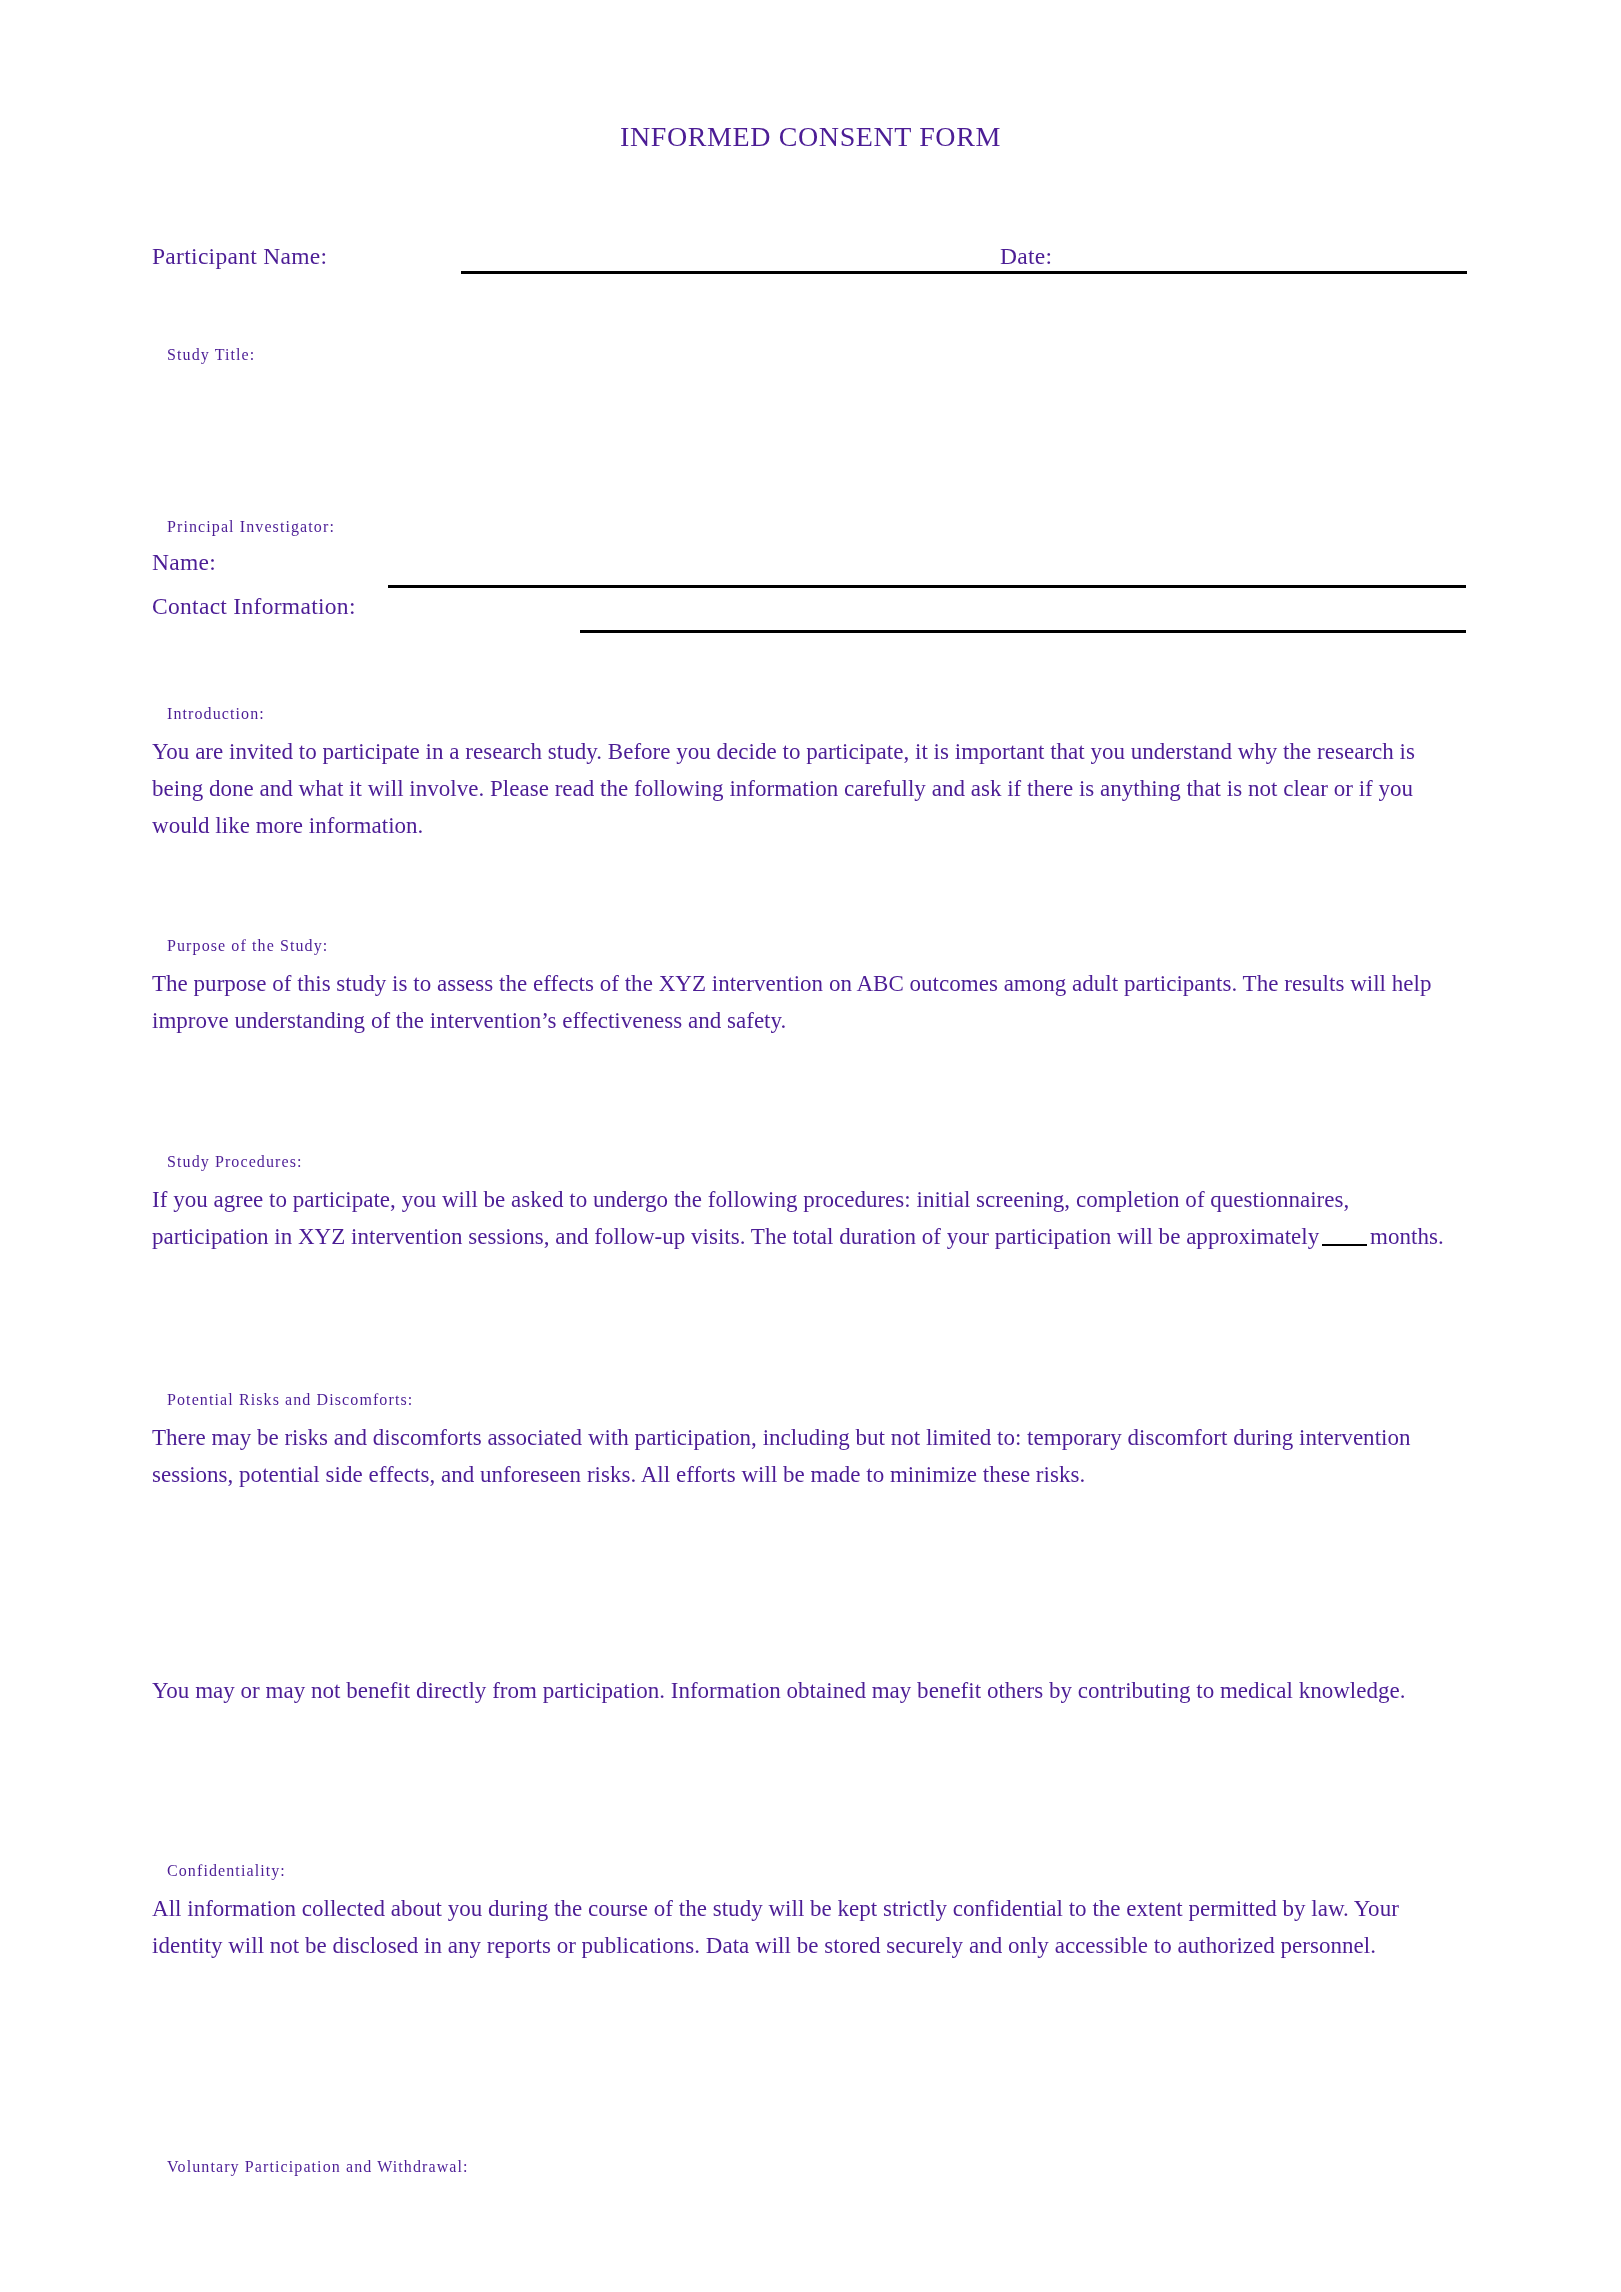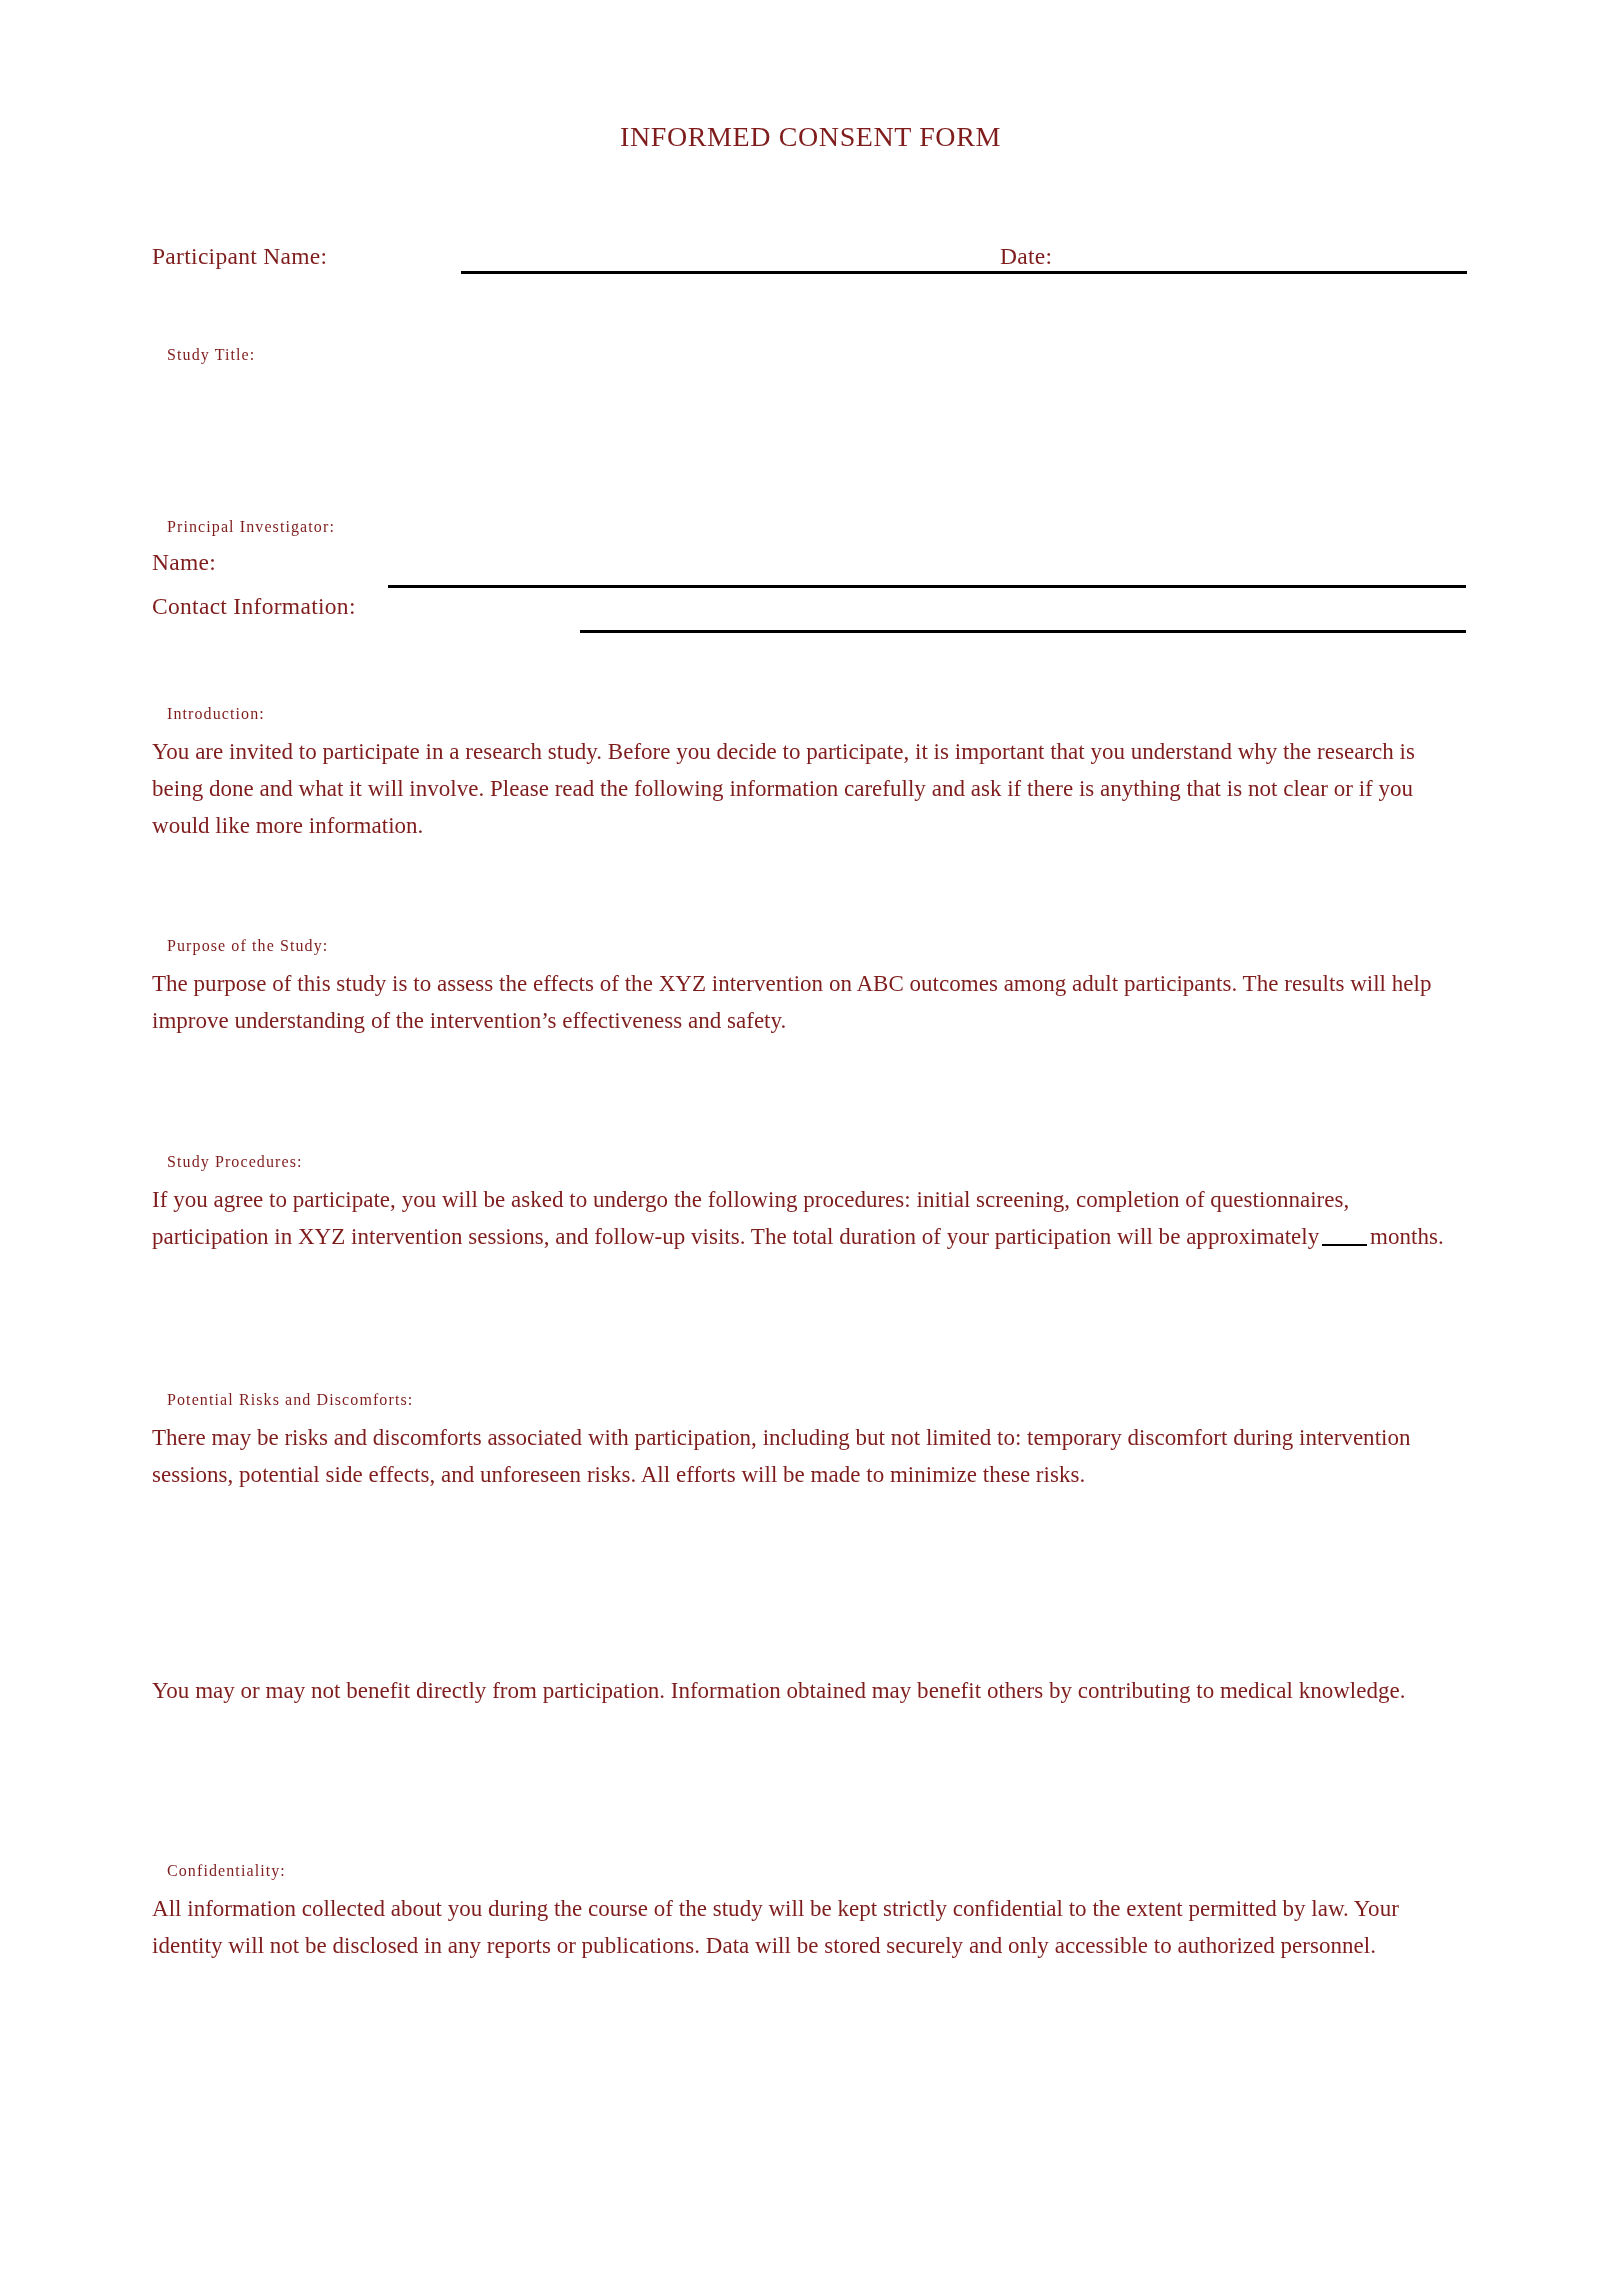--- a/index.html
+++ b/index.html
@@ -8,21 +8,21 @@
     background: #ffffff;
   }
   .page {
     position: relative;
     width: 1621px;
     height: 2293px;
     background: #ffffff;
     margin: 0 auto;
     overflow: hidden;
     font-family: "Liberation Serif", "DejaVu Serif", serif;
-    color: #7f1d1d;
+    color: #4c1d95;
     box-sizing: border-box;
   }
 
   
   .doc-title {
     position: absolute;
     left: 0;
     top: 120px;
     width: 1621px;
     text-align: center;
@@ -142,15 +142,18 @@
     <p class="body-par">You may or may not benefit directly from participation. Information obtained may benefit others by contributing to medical knowledge.</p>
   </div>
 
   <div class="col" style="top:1846px;">
     <div class="section-heading">Confidentiality:</div>
   </div>
   <div class="col" style="top:1890px;">
     <p class="body-par">All information collected about you during the course of the study will be kept strictly confidential to the extent permitted by law. Your identity will not be disclosed in any reports or publications. Data will be stored securely and only accessible to authorized personnel.</p>
   </div>
 
+  <div class="col" style="top:2142px;">
+    <div class="section-heading">Voluntary Participation and Withdrawal:</div>
+  </div>
 
 </div>
 
 
 </body></html>

